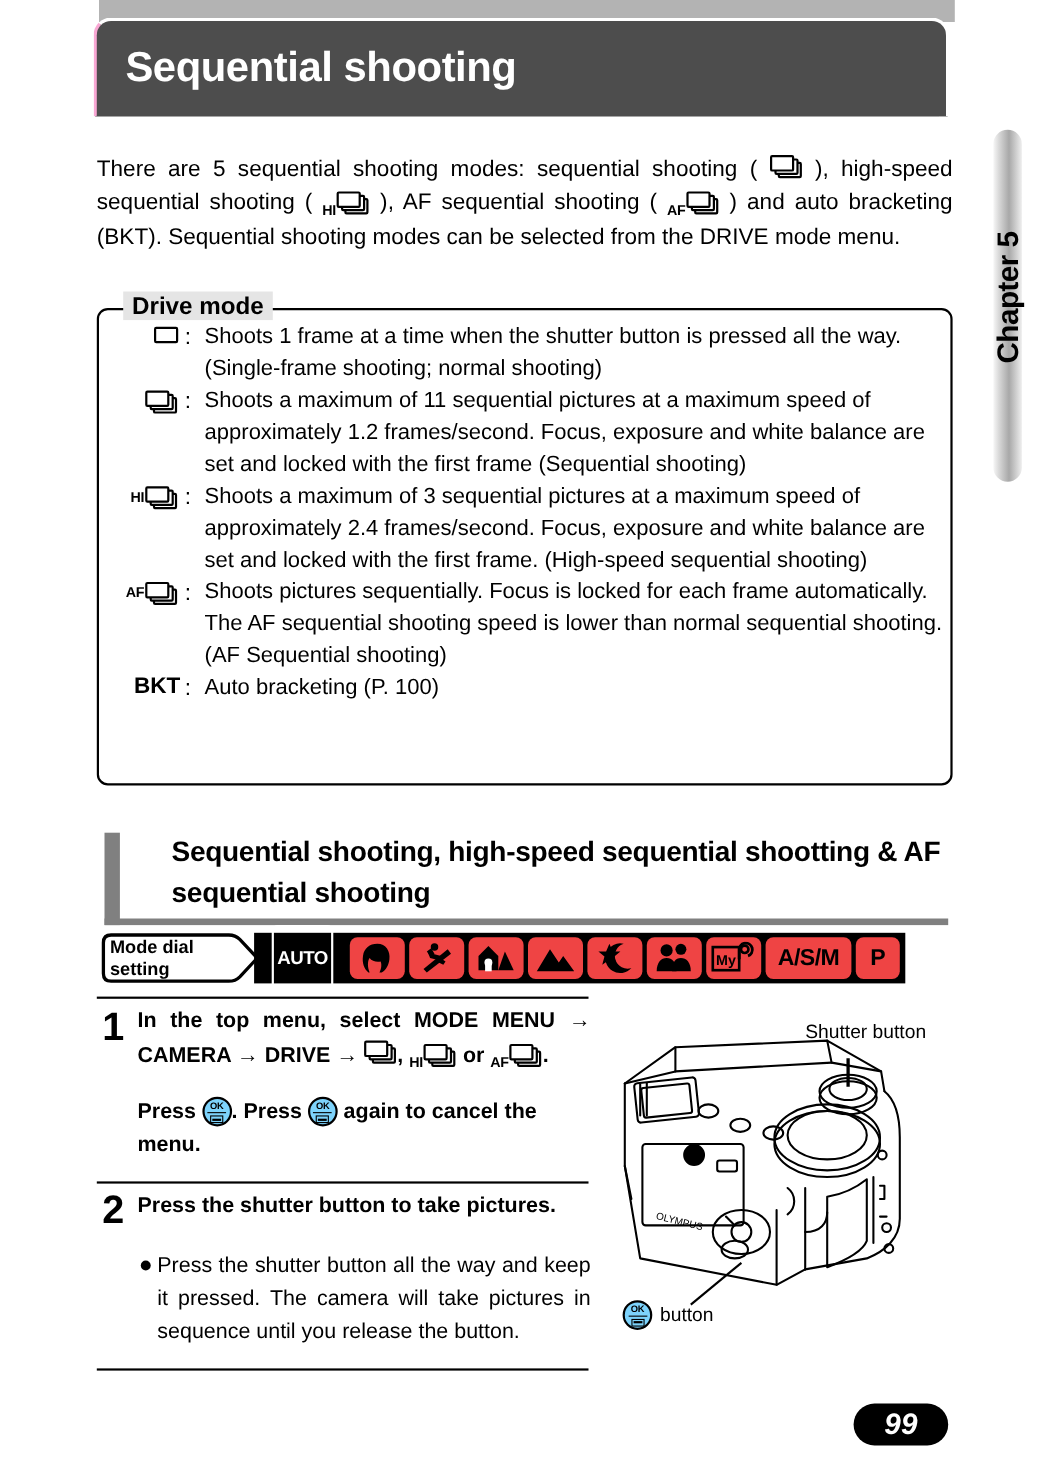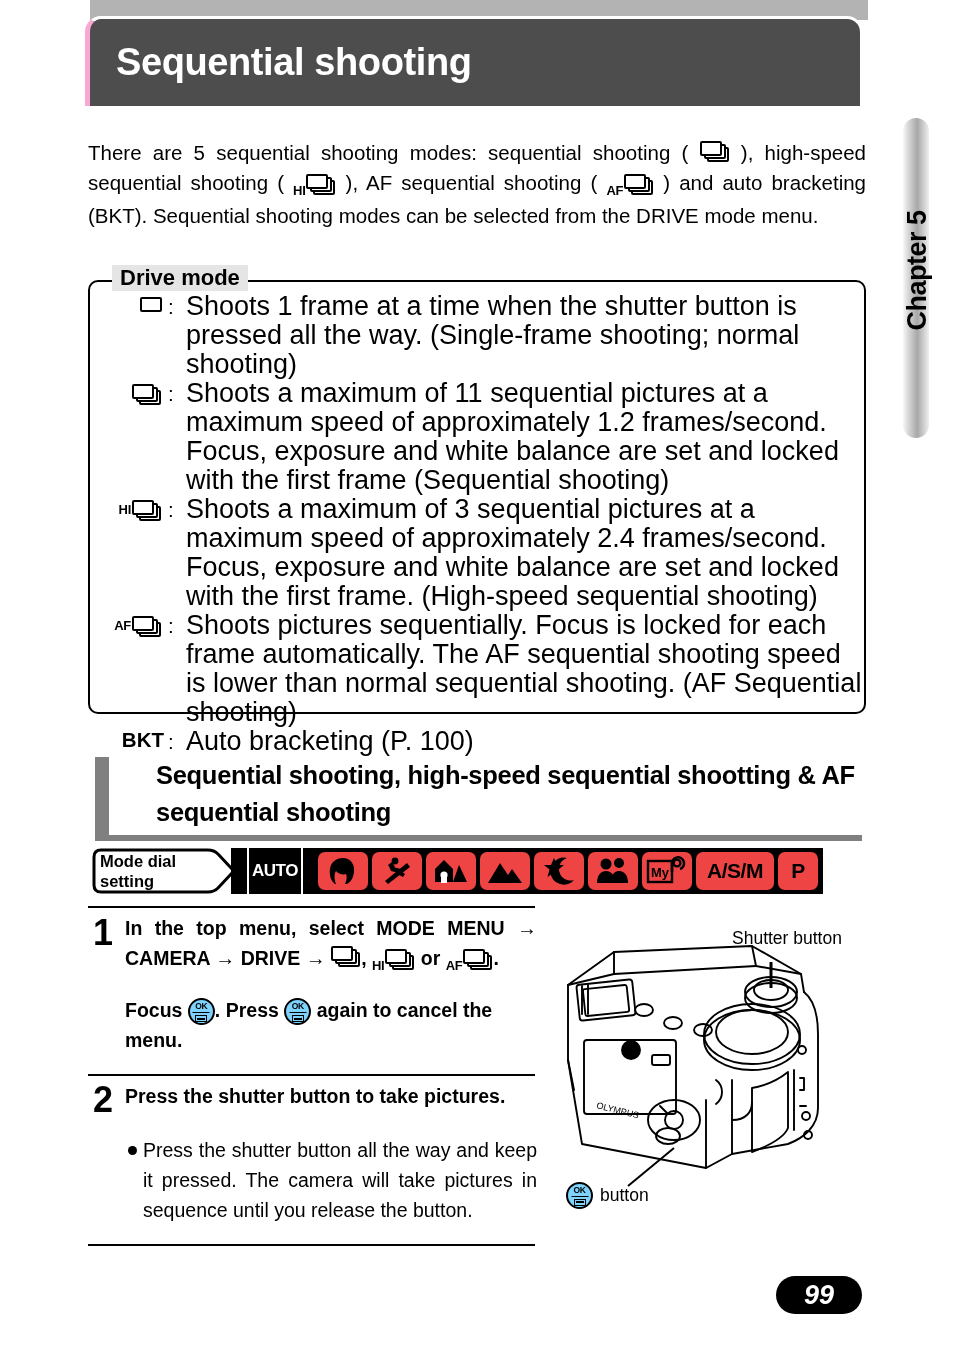--- a/index.html
+++ b/index.html
@@ -17,21 +17,21 @@
     position: absolute; left: 90px; top: 0px;
     width: 778px; height: 20px;
     background: #b3b3b3;
   }
   .title-bar {
     position: absolute; left: 85px; top: 16px;
     width: 778px; height: 90px;
     background: #4d4d4d;
     border-top-left-radius: 16px;
     border-top-right-radius: 16px;
-    border-left: 5px solid #f9a8d4;
+    border-left: 3px solid #f9a8d4;
     border-top: 3px solid #fff;
     border-right: 3px solid #fff;
     display: flex; align-items: center;
   }
   .title-text {
     color: #fff;
     font-size: 38px;
     font-weight: bold;
     letter-spacing: -0.4px;
     padding-left: 26px;
@@ -107,21 +107,21 @@
     padding-top: 1px;
     padding-right: 4px;
   }
   .drive-colon {
     width: 18px; flex: 0 0 18px;
     font-size: 20.5px;
     line-height: 29px;
   }
   .drive-text {
     flex: 1;
-    font-size: 27px;
+    font-size: 20px;
     line-height: 29px;
   }
 
   
   .ic-single {
     display: inline-block;
     width: 22px; height: 15px;
     border: 2.5px solid #000;
     border-radius: 2px;
     background: #fff;
@@ -523,21 +523,21 @@
       <span class="ic-pref">AF</span>
         <span class="ic-stack">
           <i></i>
           <i></i>
           <i></i>
         </span>
     </span><span>.</span>
   </div>
 
   <div class="step-body" style="left:125px; top:995px; width:412px;">
-    <span>Focus</span>
+    <span>Press</span>
     <span class="ok-btn">
       <span class="ok-top">OK</span><span class="ok-bar"></span><span class="ok-box"></span>
     </span><span>. Press</span>
     <span class="ok-btn">
       <span class="ok-top">OK</span><span class="ok-bar"></span><span class="ok-box"></span>
     </span>
     <span>again to cancel the menu.</span>
   </div>
 
   <div class="step-num" style="left:93px; top:1082px;">2</div>

